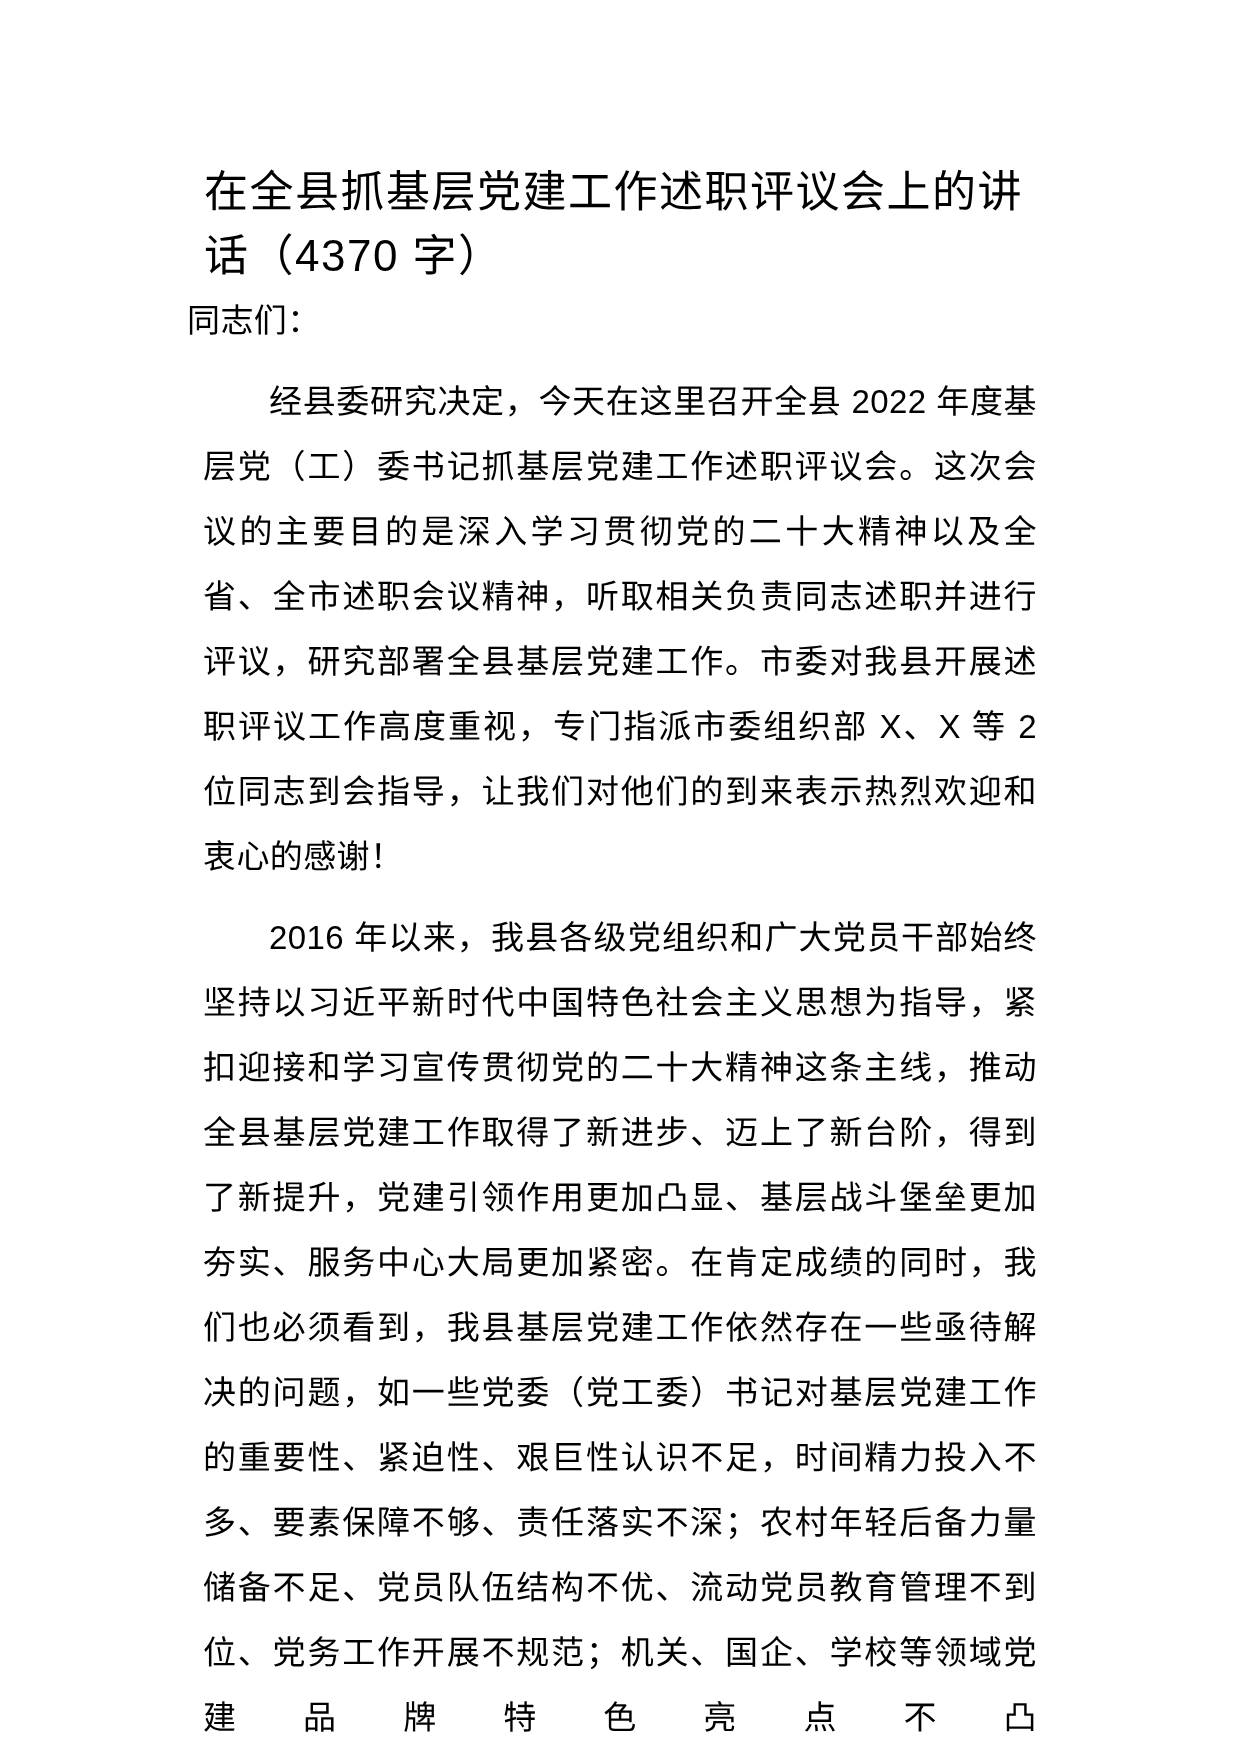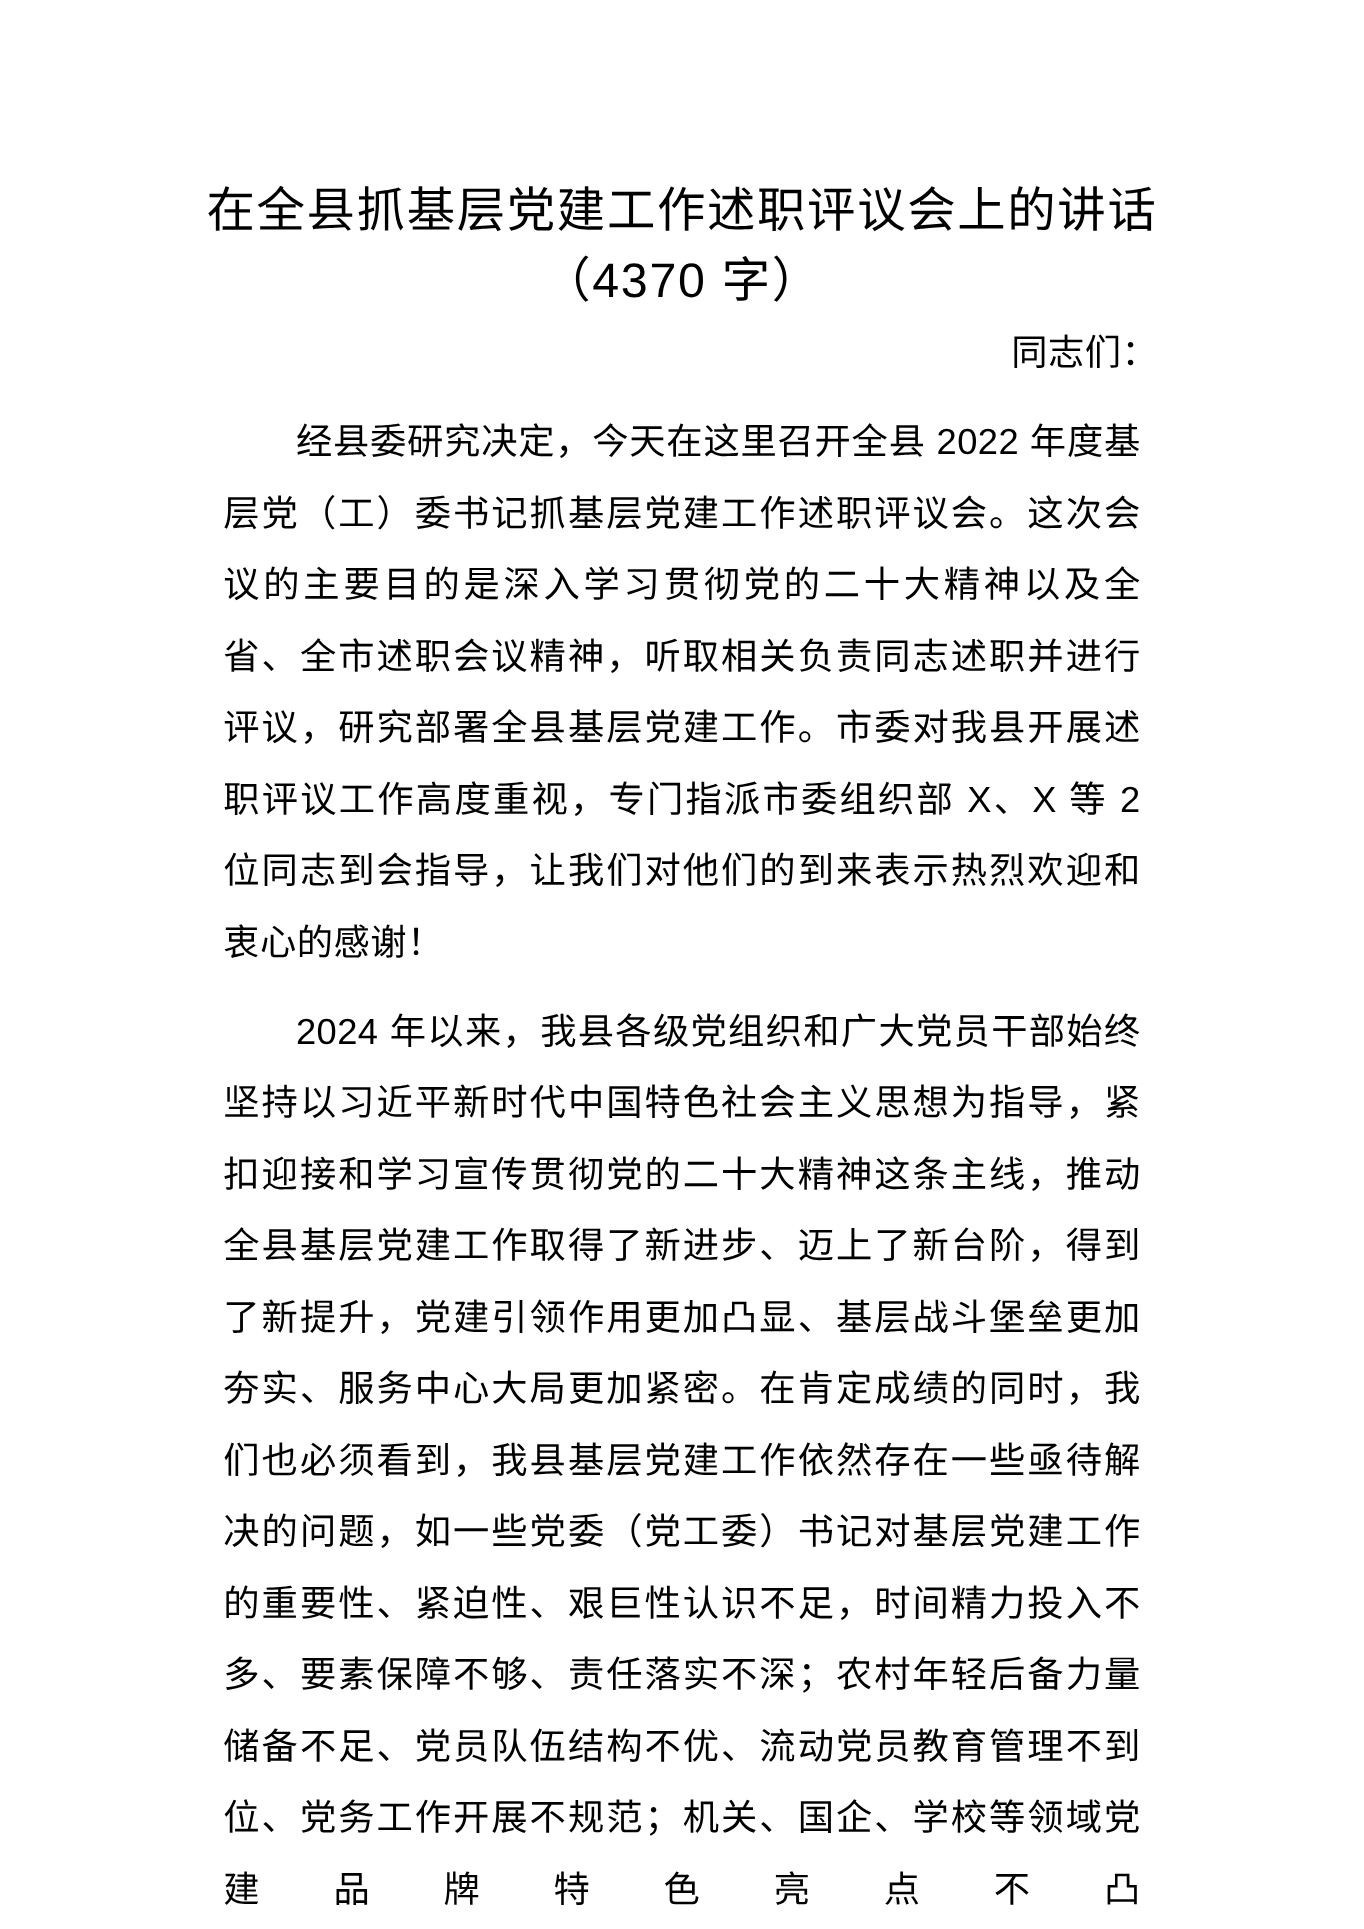--- a/index.html
+++ b/index.html
@@ -12,34 +12,34 @@
     width: 1240px;
     height: 1754px;
     box-sizing: border-box;
     background: #ffffff;
     overflow: hidden;
     padding: 160px 187px 0 187px;
     color: #000000;
     font-family: "Liberation Sans", "DejaVu Sans", sans-serif;
   }
   .doc-title {
-    margin: 0 0 0 0;
+    margin: 0 0 0 17px;
     font-size: 44px;
     font-weight: 500;
     line-height: 64px;
     letter-spacing: 1.5px;
-    text-align: center;
+    text-align: left;
     word-break: break-word;
   }
   .salutation {
     margin: 0;
     font-size: 33px;
     line-height: 65px;
     letter-spacing: 0.4px;
-    text-align: right;
+    text-align: left;
   }
   .body-para {
     margin: 16px;
     font-size: 33px;
     line-height: 65px;
     letter-spacing: 0.4px;
     text-align: justify;
     text-justify: inter-ideograph;
     text-indent: 2em;
   }
@@ -48,14 +48,14 @@
     text-align-last: justify;
   }
 </style>
 </head>
 <body>
 
 <div class="page">
   <h1 class="doc-title">在全县抓基层党建工作述职评议会上的讲话（4370 字）</h1>
   <p class="salutation">同志们：</p>
   <p class="body-para">经县委研究决定，今天在这里召开全县 2022 年度基层党（工）委书记抓基层党建工作述职评议会。这次会议的主要目的是深入学习贯彻党的二十大精神以及全省、全市述职会议精神，听取相关负责同志述职并进行评议，研究部署全县基层党建工作。市委对我县开展述职评议工作高度重视，专门指派市委组织部 X、X 等 2 位同志到会指导，让我们对他们的到来表示热烈欢迎和衷心的感谢！</p>
-  <p class="body-para para-cut">2024 年以来，我县各级党组织和广大党员干部始终坚持以习近平新时代中国特色社会主义思想为指导，紧扣迎接和学习宣传贯彻党的二十大精神这条主线，推动全县基层党建工作取得了新进步、迈上了新台阶，得到了新提升，党建引领作用更加凸显、基层战斗堡垒更加夯实、服务中心大局更加紧密。在肯定成绩的同时，我们也必须看到，我县基层党建工作依然存在一些亟待解决的问题，如一些党委（党工委）书记对基层党建工作的重要性、紧迫性、艰巨性认识不足，时间精力投入不多、要素保障不够、责任落实不深；农村年轻后备力量储备不足、党员队伍结构不优、流动党员教育管理不到位、党务工作开展不规范；机关、国企、学校等领域党建品牌特色亮点不凸</p>
+  <p class="body-para para-cut">2016 年以来，我县各级党组织和广大党员干部始终坚持以习近平新时代中国特色社会主义思想为指导，紧扣迎接和学习宣传贯彻党的二十大精神这条主线，推动全县基层党建工作取得了新进步、迈上了新台阶，得到了新提升，党建引领作用更加凸显、基层战斗堡垒更加夯实、服务中心大局更加紧密。在肯定成绩的同时，我们也必须看到，我县基层党建工作依然存在一些亟待解决的问题，如一些党委（党工委）书记对基层党建工作的重要性、紧迫性、艰巨性认识不足，时间精力投入不多、要素保障不够、责任落实不深；农村年轻后备力量储备不足、党员队伍结构不优、流动党员教育管理不到位、党务工作开展不规范；机关、国企、学校等领域党建品牌特色亮点不凸</p>
 </div>
 
 </body></html>

